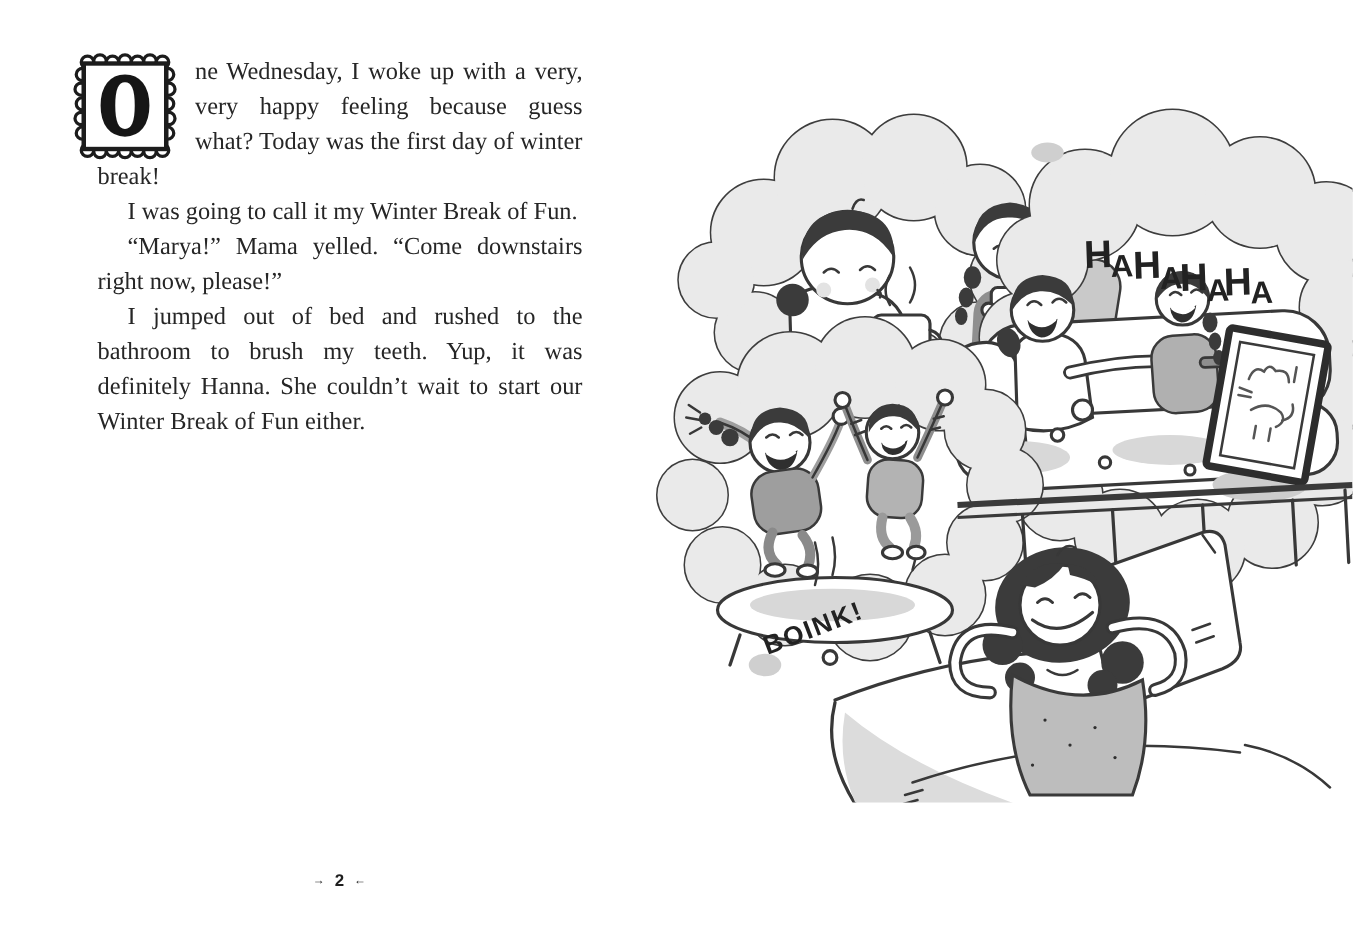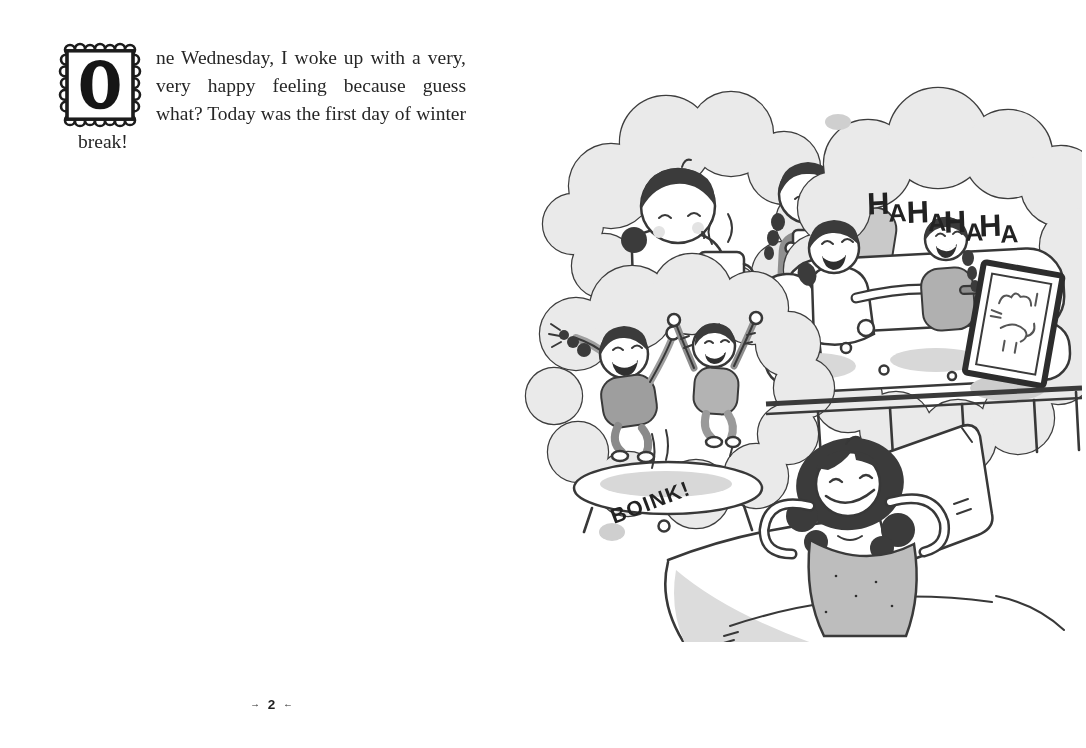--- a/index.html
+++ b/index.html
@@ -84,20 +84,23 @@
               <circle class="frame-bump" cx="85" cy="30" r="5"></circle>
               <circle class="frame-bump" cx="84" cy="42" r="5"></circle>
               <circle class="frame-bump" cx="85" cy="54" r="5"></circle>
               <circle class="frame-bump" cx="84" cy="66" r="5"></circle>
           </g>
           <rect class="frame-rect" x="17" y="9" width="66" height="70"></rect>
           <text class="dropcap-letter" x="0" y="0" text-anchor="middle" transform="translate(50,67) scale(0.74,1)">O</text>
         </svg>
       </span><span>ne Wednesday, I woke up with a very, very happy feeling because guess what? Today was the first day of winter break!</span>
     </p>
+    <p>I was going to call it my Winter Break of Fun.</p>
+    <p>“Marya!” Mama yelled. “Come downstairs right now, please!”</p>
+    <p>I jumped out of bed and rushed to the bathroom to brush my teeth. Yup, it was definitely Hanna. She couldn’t wait to start our Winter Break of Fun either.</p>
   </div>
 
   <div class="illo">
     <svg viewBox="0 0 566 606">
 
       <g>
         <circle class="pf" cx="95" cy="150" r="42"></circle>
           <circle class="pf" cx="150" cy="106" r="46"></circle>
           <circle class="pf" cx="215" cy="98" r="42"></circle>
           <circle class="pf" cx="268" cy="132" r="36"></circle>

